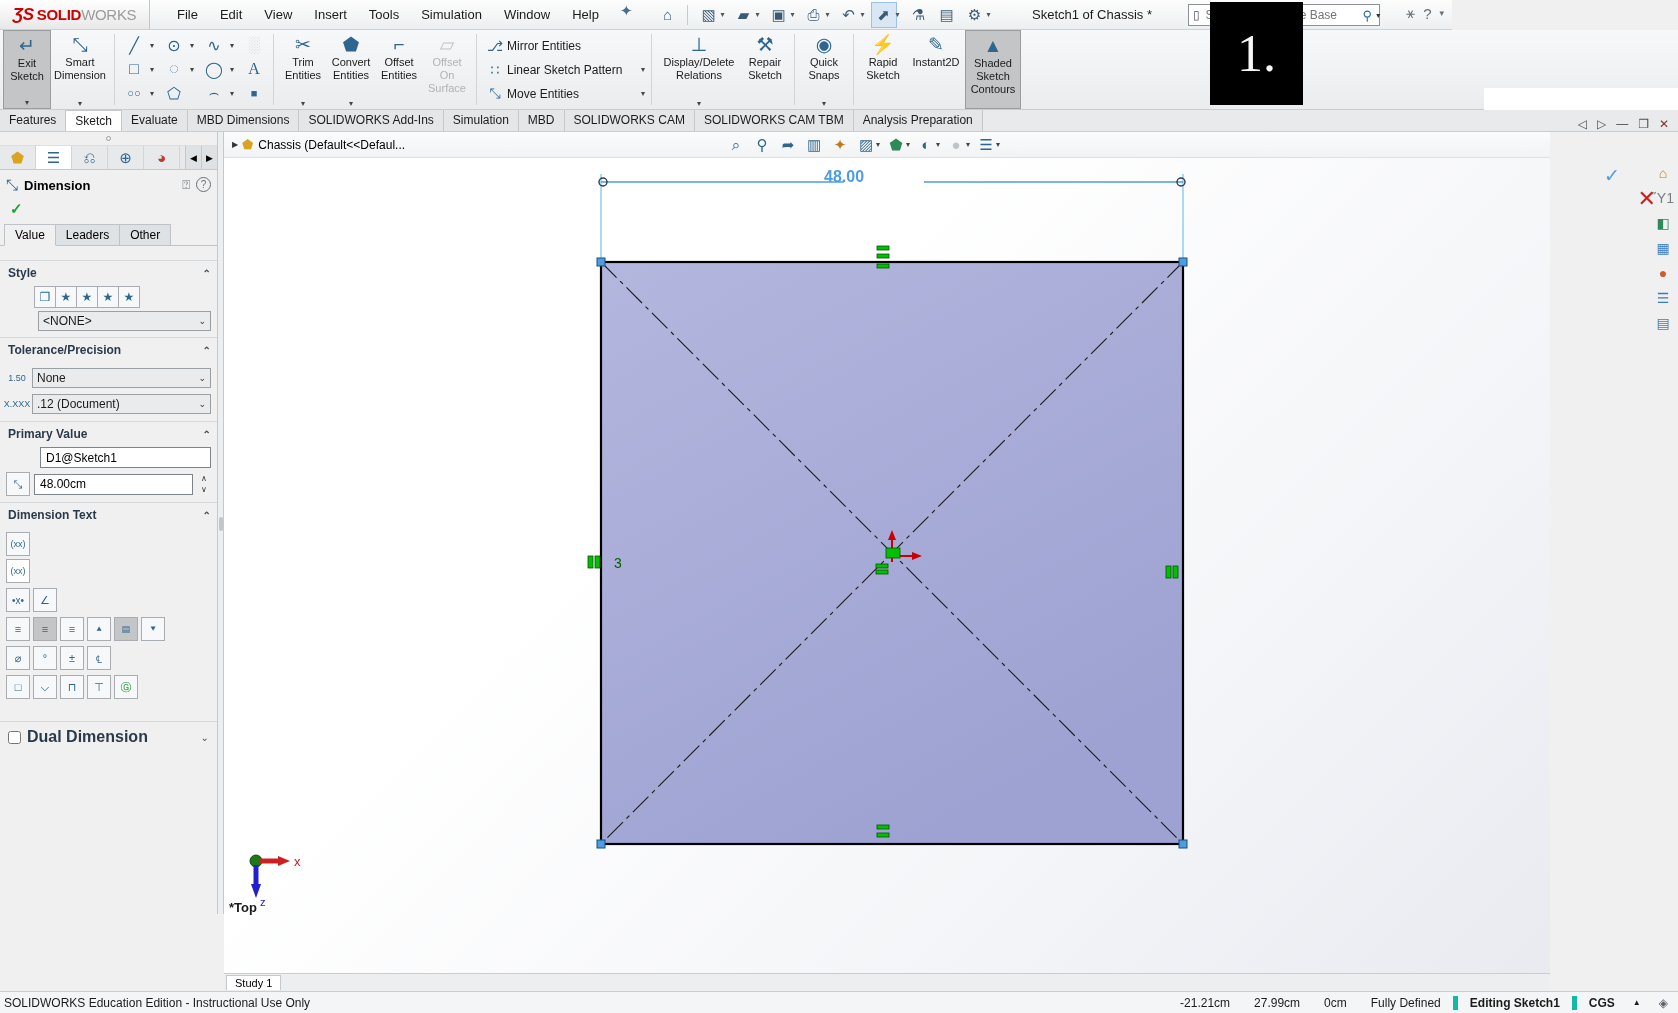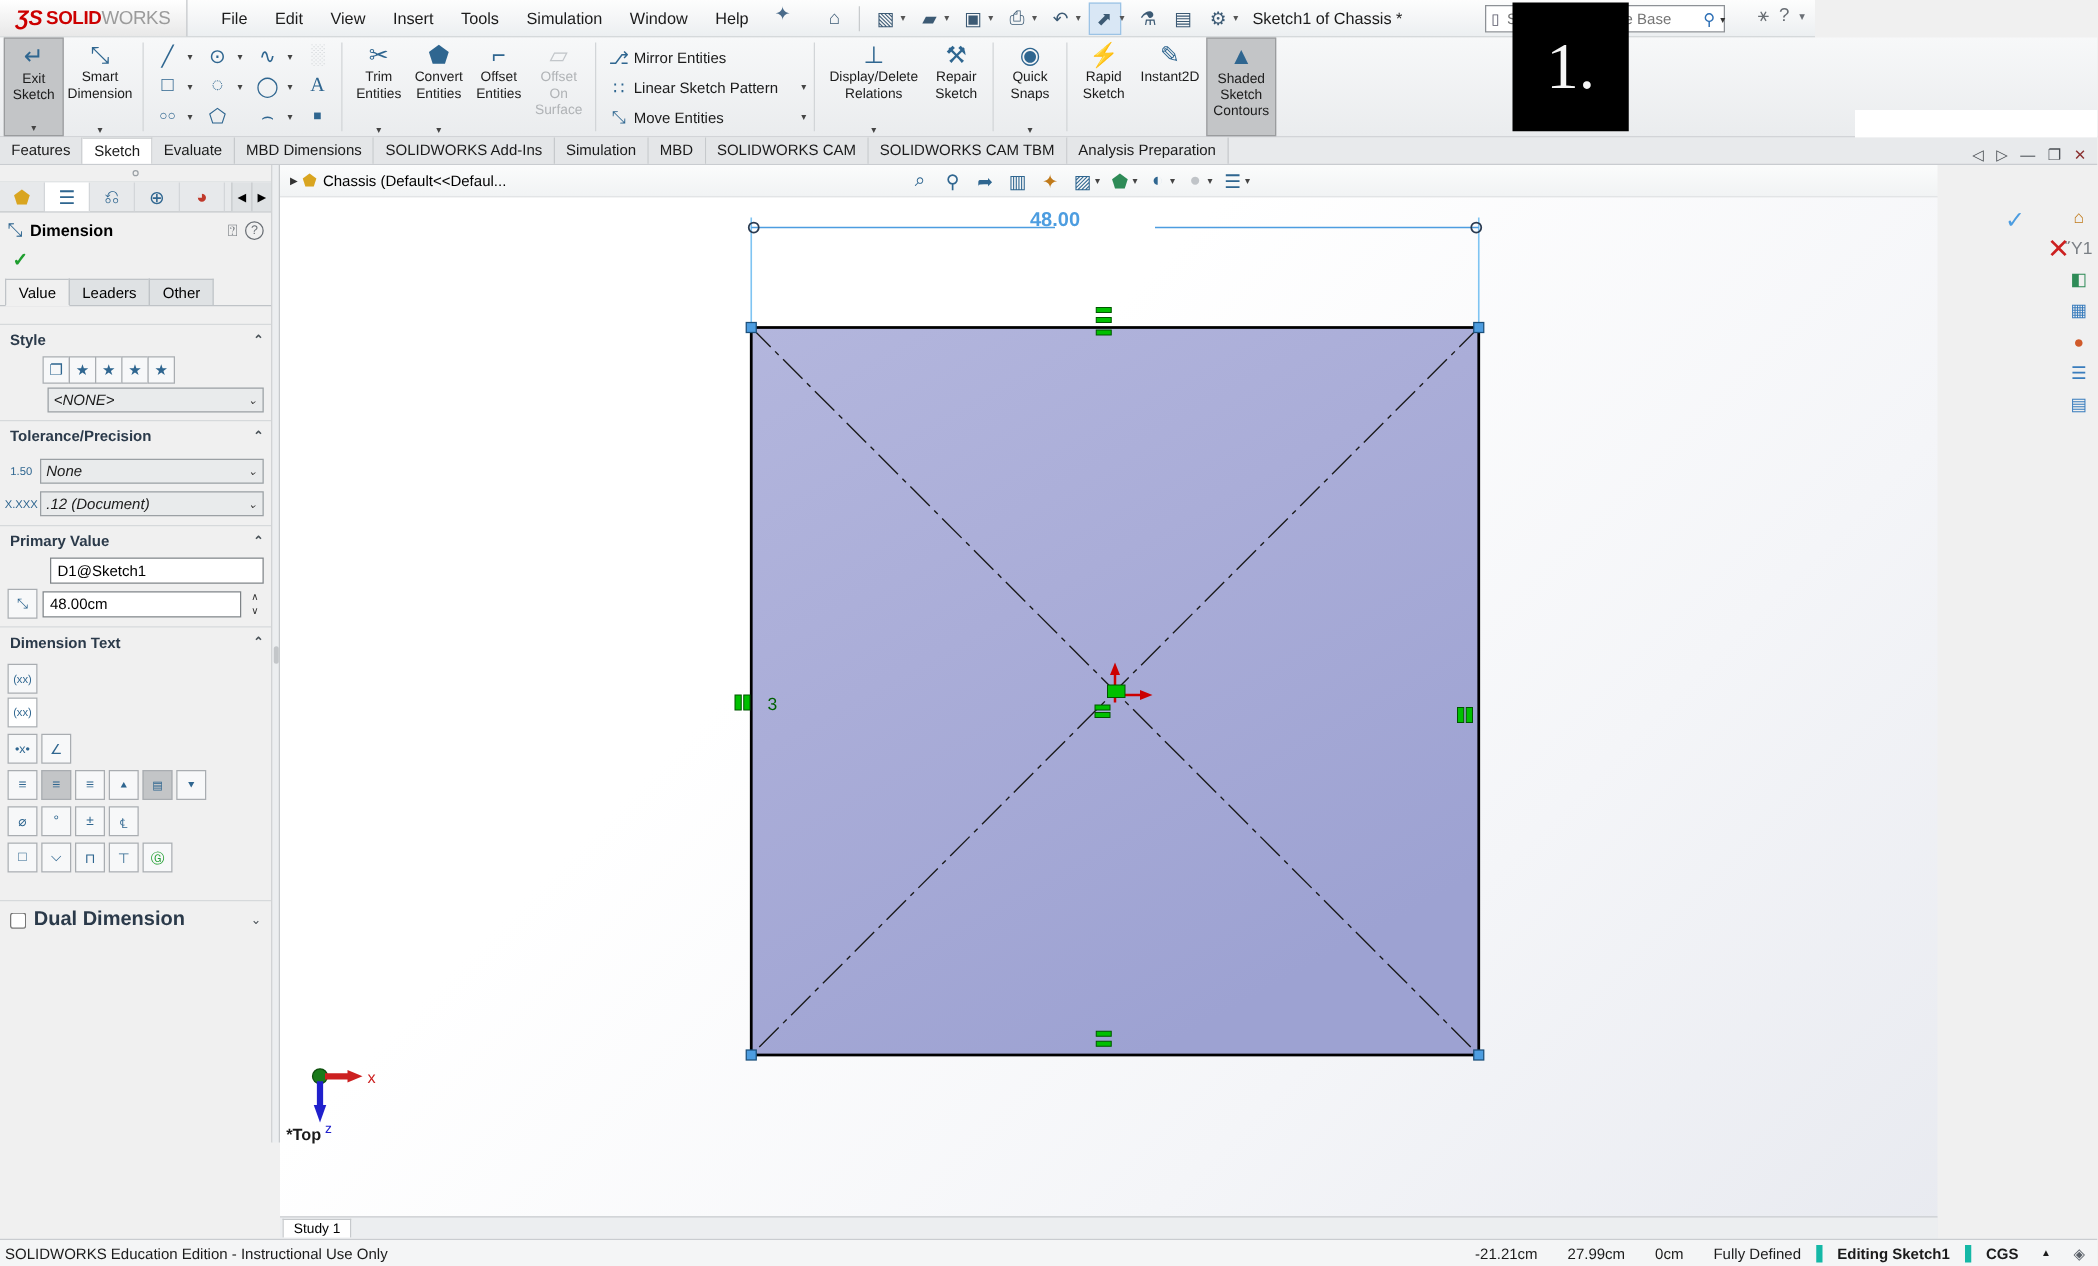--- a/index.html
+++ b/index.html
@@ -37,21 +37,21 @@
   }
   .pin-icon { margin-left: 10px; color:#4a6b8a; font-size: 15px; }
 
   .tb-icons { display: flex; align-items: center; margin-left: 22px; gap: 2px; }
   .tbi { width: 26px; height: 26px; display:flex; align-items:center; justify-content:center;
          font-size: 15px; color: #3c5a74; cursor: default; }
   .tb-caret { font-size: 8px; color: #555; margin-left:-3px; margin-right:4px;}
   .tb-sep { width:1px; height:20px; background:#c8cbcd; margin:0 5px;}
 
   .doc-title {
-    position:absolute; left: 1002px; top: 7px; font-size: 13px; color: #1b1b1b;
+    position:absolute; left: 1032px; top: 7px; font-size: 13px; color: #1b1b1b;
     white-space: nowrap;
   }
   .search-wrap {
     position: absolute; right: 72px; top: 4px;
     width: 192px; height: 22px;
     background: #fff; border: 1px solid #8d9196;
     display: flex; align-items: center; padding: 0 4px;
   }
   .search-wrap .sicon { color:#556; font-size: 12px; margin-right: 4px;}
   .search-wrap input {
@@ -147,21 +147,20 @@
   .sqbtn {
     width:22px; height:22px; border:1px solid #a9adb1; background:#f7f8f9;
     display:flex; align-items:center; justify-content:center; font-size:12px;
     margin-right:-1px; cursor:default; color:#2f6690;
   }
 
   .combo {
     height:20px; border:1px solid #9ba0a4; background:#e9ebec;
     display:flex; align-items:center; padding:0 4px; font-size:12px; margin: 3px 0 0 0;
     cursor:default;
-    font-style:italic;
   }
   .combo .cv { flex:1; color:#1b1b1b;}
   .combo .cc { font-size:9px; color:#333;}
   .row { display:flex; align-items:center; gap:4px; margin-top:4px;}
   .rowicon { width:22px; height:22px; display:flex; align-items:center; justify-content:center;
              font-size:9px; color:#2f6690; line-height:1;text-align:center;}
   .txtfield {
     height:21px; border:1px solid #7e8387; background:#fff; display:flex; align-items:center;
     padding: 0 5px; font-size:12px; flex:1;
   }

